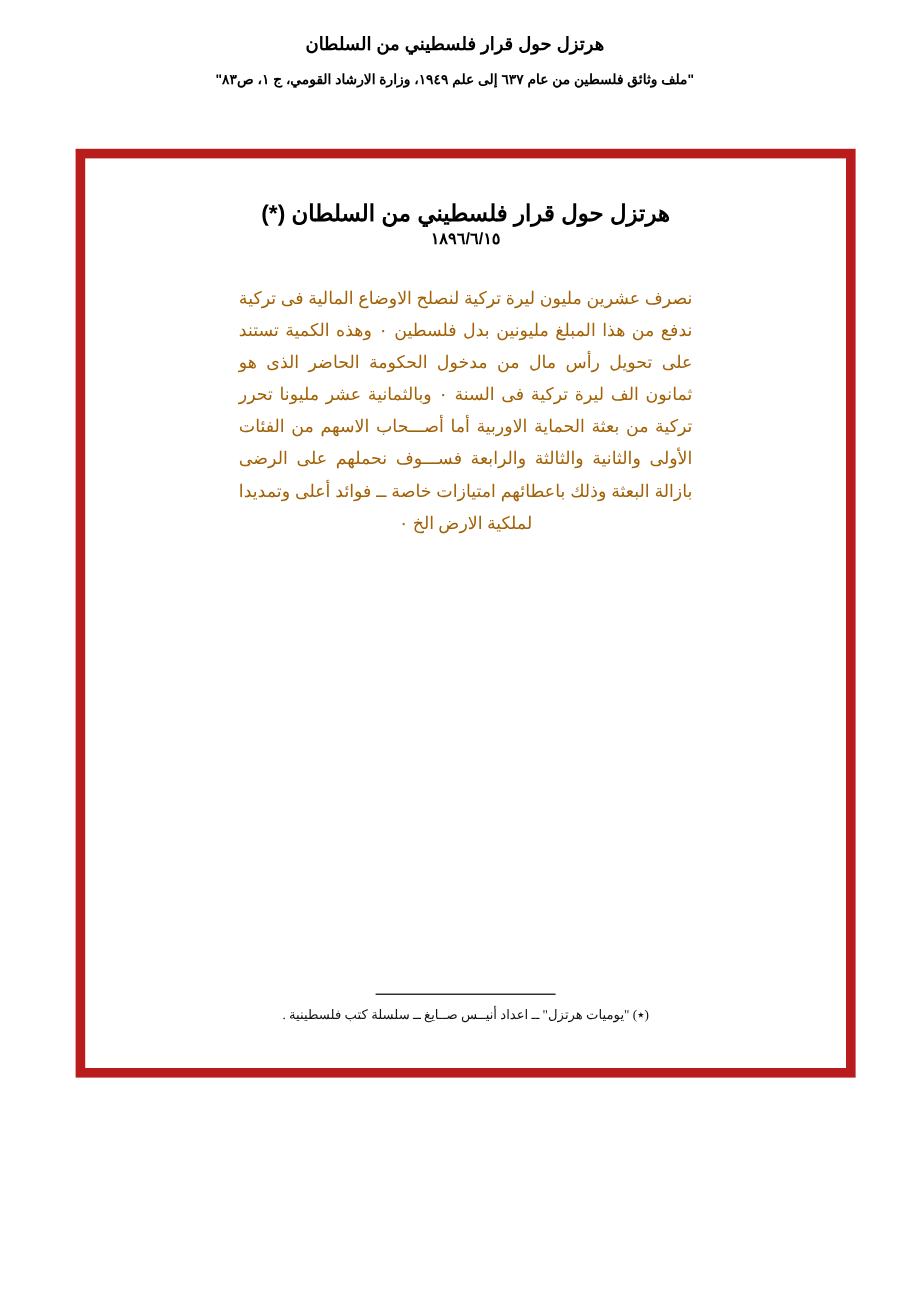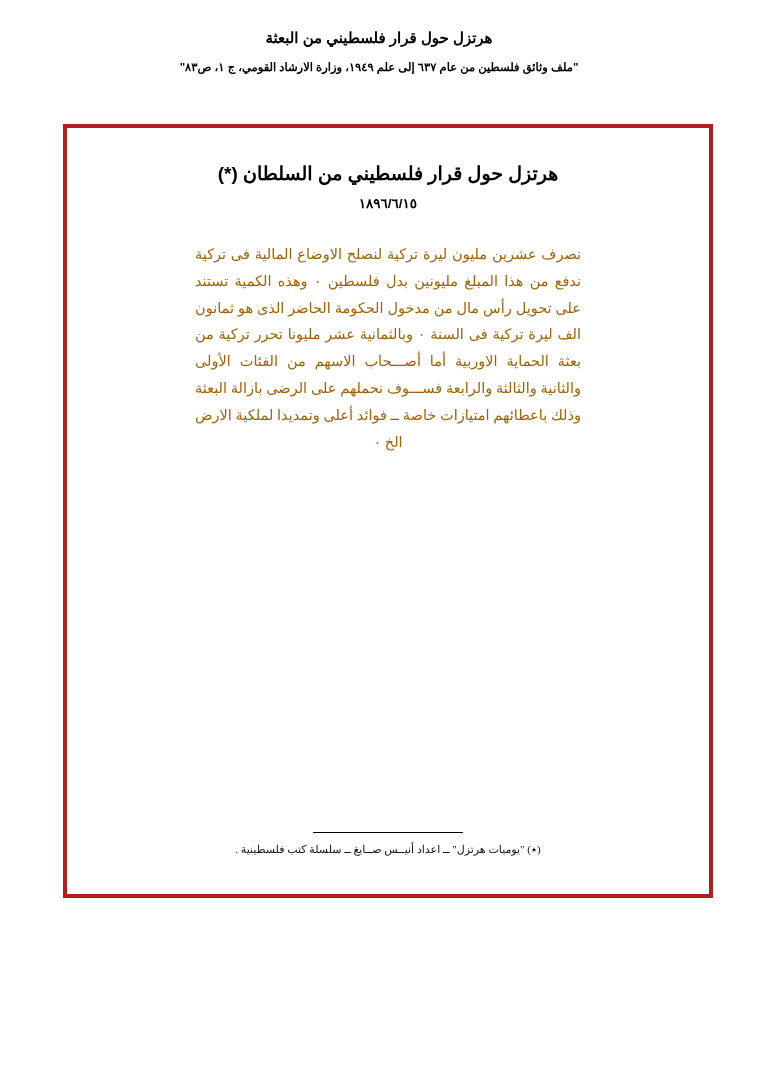--- a/index.html
+++ b/index.html
@@ -42,21 +42,21 @@
     direction: rtl;
   }
 
   
   .scan-frame {
     position: absolute;
     left: 63px;
     top: 124px;
     width: 650px;
     height: 774px;
-    border: 4px solid #b91c1c;
+    border: 8px solid #b91c1c;
     box-sizing: border-box;
     background: #ffffff;
   }
   .scan-inner {
     position: relative;
     width: 100%;
     height: 100%;
     box-sizing: border-box;
     padding: 22px 40px 0 40px;
   }
@@ -67,21 +67,20 @@
     font-weight: bold;
     direction: rtl;
     margin-top: 12px;
     letter-spacing: 0.3px;
   }
   .scan-date {
     text-align: center;
     font-size: 13.5px;
     font-weight: bold;
     direction: rtl;
-    margin-top: 10px;
     letter-spacing: 0.5px;
   }
 
   .scan-body {
     direction: rtl;
     text-align: justify;
     text-align-last: center;
     font-family: "Liberation Serif", serif;
     font-size: 14.5px;
     line-height: 1.85;
@@ -110,21 +109,21 @@
     letter-spacing: 0.6px;
     color: #111;
   }
 </style>
 </head>
 <body>
 
 <div class="page">
 
   <div class="doc-header">
-    <div class="title">هرتزل حول قرار فلسطيني من البعثة</div>
+    <div class="title">هرتزل حول قرار فلسطيني من السلطان</div>
     <div class="subtitle">"ملف وثائق فلسطين من عام ٦٣٧ إلى علم ١٩٤٩، وزارة الارشاد القومي، ج ١، ص٨٣"</div>
   </div>
 
   <div class="scan-frame">
     <div class="scan-inner">
 
       <div class="scan-title">هرتزل حول قرار فلسطيني من السلطان (*)</div>
       <div class="scan-date">١٨٩٦/٦/١٥</div>
 
       <div class="scan-body">نصرف عشرين مليون ليرة تركية لنصلح الاوضاع المالية فى تركية ندفع من هذا المبلغ مليونين بدل فلسطين ٠ وهذه الكمية تستند على تحويل رأس مال من مدخول الحكومة الحاضر الذى هو ثمانون الف ليرة تركية فى السنة ٠ وبالثمانية عشر مليونا تحرر تركية من بعثة الحماية الاوربية أما أصـــحاب الاسهم من الفئات الأولى والثانية والثالثة والرابعة فســـوف نحملهم على الرضى بازالة البعثة وذلك باعطائهم امتيازات خاصة ــ فوائد أعلى وتمديدا لملكية الارض الخ ٠</div>

